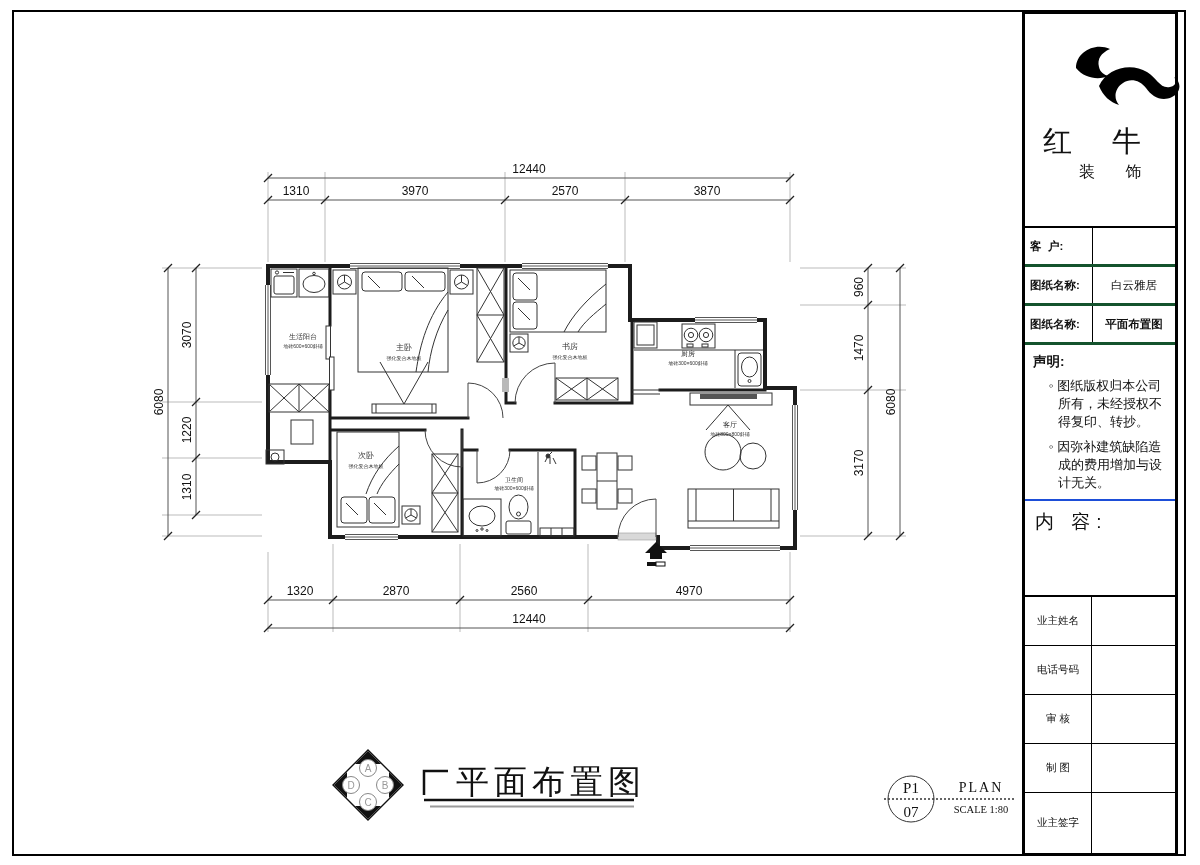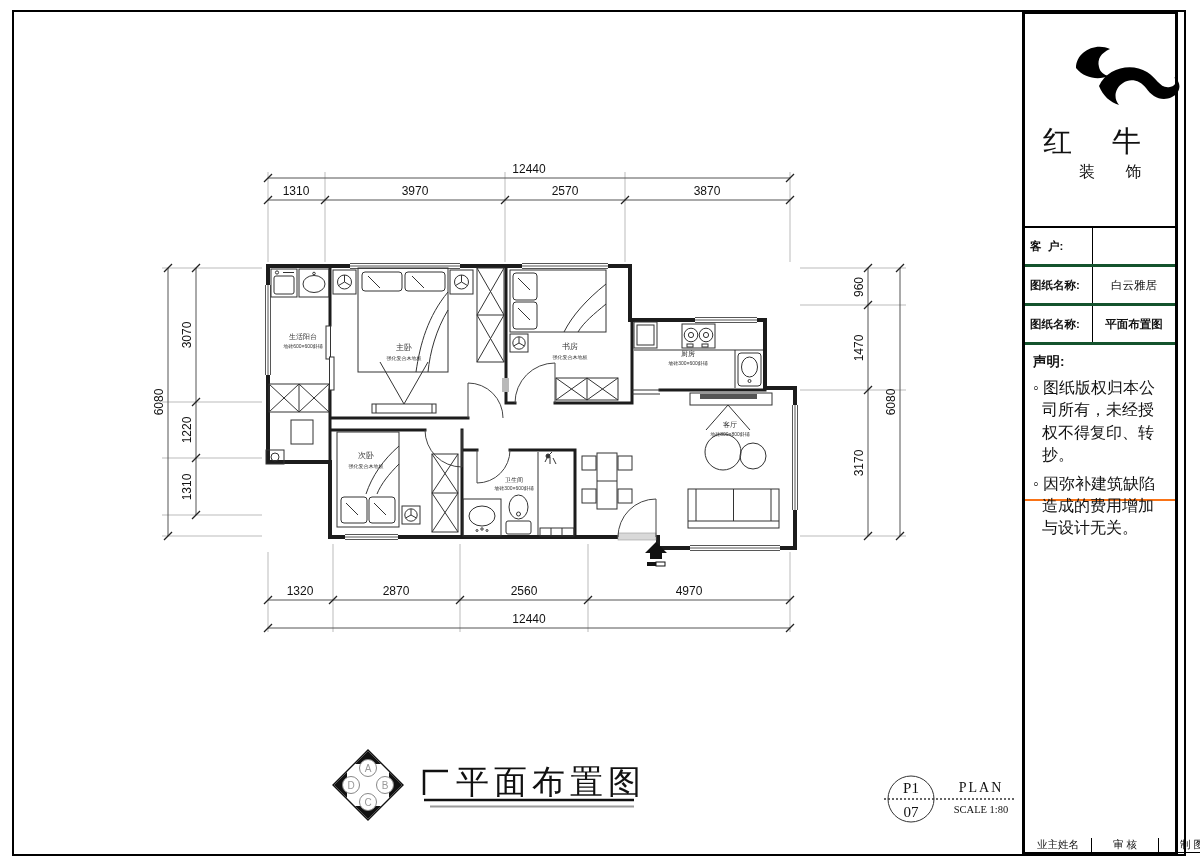--- a/index.html
+++ b/index.html
@@ -15,26 +15,26 @@
   .brand1{position:absolute;left:0;top:108px;width:100%;font-size:29px;letter-spacing:16px;
           text-align:center;white-space:pre;}
   .brand2{position:absolute;left:54px;top:148px;font-size:16px;letter-spacing:13px;white-space:pre;}
   .info-row{height:36px;display:flex;border-bottom:3px solid #14532d;}
   .info-row:last-of-type{border-bottom:2px solid #000;}
   .info-label{width:62px;border-right:1px solid #000;display:flex;align-items:center;
               justify-content:flex-start;padding-left:5px;font-size:11.5px;font-weight:700;
               white-space:pre;}
   .info-value{flex:1;display:flex;align-items:center;justify-content:center;font-size:11.5px;}
   .info-value.bold{font-weight:700;}
-  .statement{height:156px;border-bottom:2px solid #f97316;padding:6px 6px 0 8px;box-sizing:border-box;}
+  .statement{height:156px;border-bottom:2px solid #1d4ed8;padding:6px 6px 0 8px;box-sizing:border-box;}
   .statement h4{margin:2px 0 6px 0;font-size:13.5px;}
-  .statement p{margin:0 0 6px 0;font-size:16px;line-height:1.4;text-indent:-9px;padding-left:9px;}
+  .statement p{margin:0 0 6px 16px;font-size:13px;line-height:1.4;text-indent:-9px;padding-left:9px;}
   .content-box{height:96px;border-bottom:2px solid #000;padding:8px 0 0 10px;box-sizing:border-box;}
   .content-box span{font-size:19px;letter-spacing:6px;font-weight:500;white-space:pre;}
-  .sig-table{flex:1;display:flex;flex-direction:row;align-items:flex-end;}
+  .sig-table{flex:1;display:flex;flex-direction:column;}
   .sig-row{flex:1;display:flex;border-bottom:1px solid #000;}
   .sig-row:last-child{border-bottom:none;flex:1.25;gap:13px;}
   .sig-label{width:66px;border-right:1px solid #000;display:flex;align-items:center;
              justify-content:center;font-size:10.5px;white-space:pre;}
   .sig-value{flex:1;}
 </style>
 </head>
 <body>
 
 <div class="page">
@@ -424,24 +424,31 @@
     <div class="info-label">图纸名称:</div>
     <div class="info-value bold">平面布置图</div>
   </div>
 
   <div class="statement">
     <h4>声明:</h4>
     <p>◦ 图纸版权归本公司所有，未经授权不得复印、转抄。</p>
     <p>◦ 因弥补建筑缺陷造成的费用增加与设计无关。</p>
   </div>
 
+  <div class="content-box">
+    <span>内 容:</span>
+  </div>
 
   <div class="sig-table">
     <div class="sig-row">
       <div class="sig-label">业主姓名</div>
+      <div class="sig-value"></div>
+    </div>
+    <div class="sig-row">
+      <div class="sig-label">电话号码</div>
       <div class="sig-value"></div>
     </div>
     <div class="sig-row">
       <div class="sig-label">审 核</div>
       <div class="sig-value"></div>
     </div>
     <div class="sig-row">
       <div class="sig-label">制 图</div>
       <div class="sig-value"></div>
     </div>

